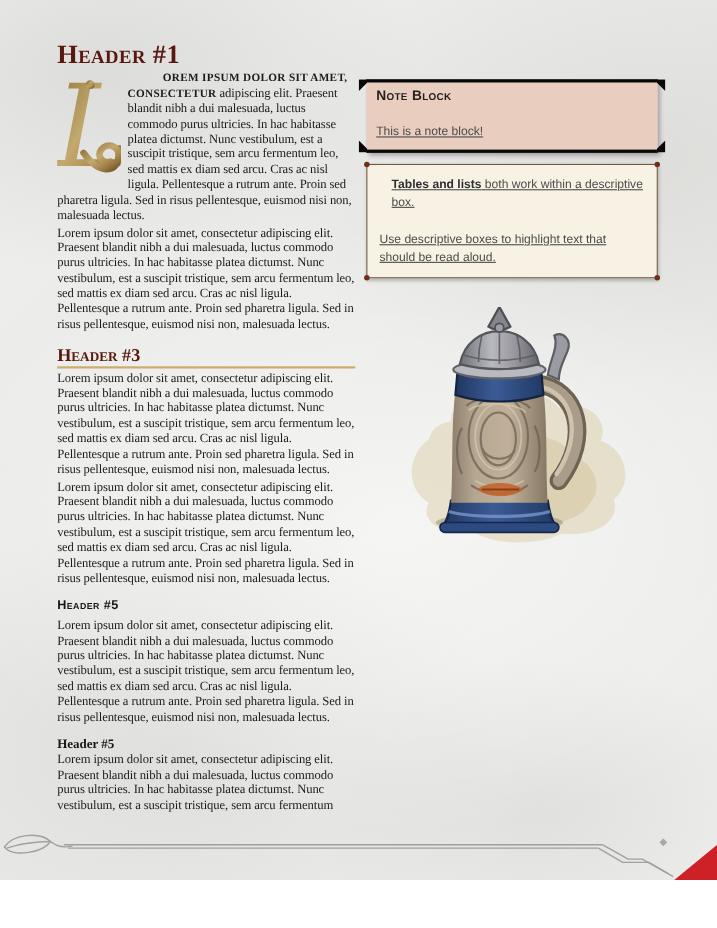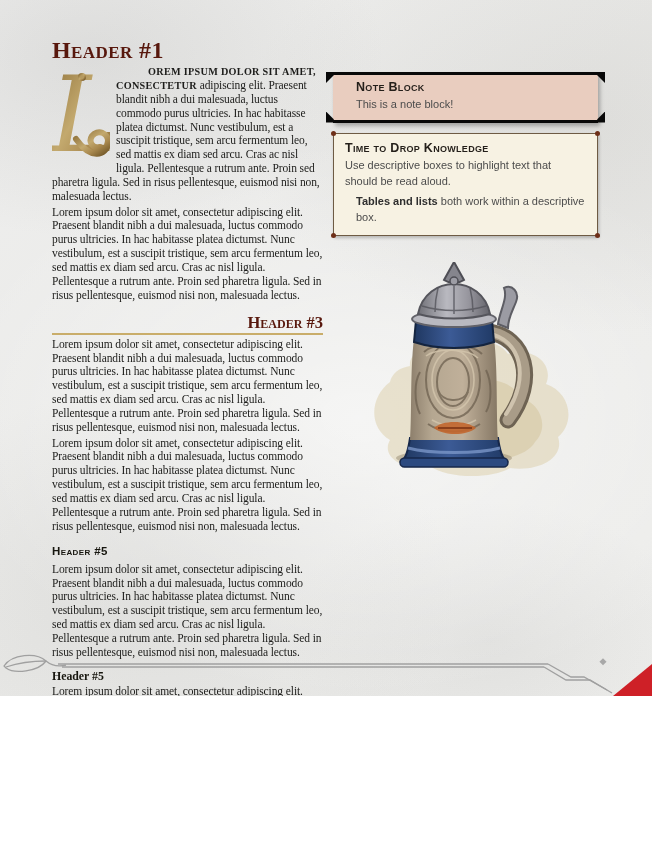--- a/index.html
+++ b/index.html
@@ -1,59 +1,59 @@
 <!DOCTYPE html>
 <html><head>
 <meta charset="utf-8">
 <style>
   html,body{margin:0;padding:0;}
   body{width:652px;height:844px;overflow:hidden;font-family:"Liberation Serif",serif;}
   .page{
-    position:relative;width:652px;height:696px;overflow:hidden;
+    position:relative;width:652px;height:800px;overflow:hidden;
     background-color:#ebebe9;
     background-image:
       radial-gradient(ellipse 420px 260px at 14% 8%, rgba(150,150,148,.20), transparent 70%),
       radial-gradient(ellipse 500px 300px at 90% 18%, rgba(160,158,152,.16), transparent 70%),
       radial-gradient(ellipse 600px 400px at 55% 60%, rgba(255,255,255,.55), transparent 70%),
       radial-gradient(ellipse 420px 300px at 25% 85%, rgba(150,150,146,.14), transparent 70%),
       radial-gradient(ellipse 300px 200px at 75% 92%, rgba(140,140,138,.12), transparent 70%),
       linear-gradient(135deg, #efefee 0%, #e9e9e7 50%, #ededeb 100%);
   }
   .col{position:absolute;color:#1c1c1a;}
   .col-left{left:52px;top:38px;width:271px;}
   .col-right{left:333px;top:66px;width:265px;}
 
   h1,h2{font-variant:small-caps;font-weight:700;color:#58180D;margin:0;line-height:1.05;}
   h1{font-size:24px;letter-spacing:.4px;}
   h2{font-size:23px;margin-top:13px;}
   h3{font-variant:small-caps;font-weight:700;color:#58180D;font-size:16.5px;margin:11px 0 3px 0;
-     border-bottom:2px solid #c9ad6a;padding-bottom:1px;line-height:1.1;text-align:right;}
+     border-bottom:2px solid #c9ad6a;padding-bottom:1px;line-height:1.1;}
   h4{font-variant:small-caps;font-weight:700;color:#58180D;font-size:13.5px;margin:10px 0 1px 0;line-height:1.15;}
   h5{font-family:"Liberation Sans",sans-serif;font-variant:small-caps;font-weight:700;color:#17160f;
      font-size:11.5px;letter-spacing:.4px;margin:12px 0 4px 0;line-height:1.15;}
   h6{font-weight:700;color:#17160f;font-size:11.8px;margin:9px 0 0 0;line-height:1.2;}
 
   p.body{font-size:11.5px;line-height:1.205;margin:2px 0 0 0;text-align:left;letter-spacing:-.1px;}
 
   .dropcap-para{margin-top:6px;}
   .dropcap{float:left;width:58px;height:100px;margin:2px 6px 0 0;}
   .lead{font-weight:700;text-transform:uppercase;font-size:10.2px;letter-spacing:.3px;margin-left:32px;}
 
   
   .note{position:relative;margin:6px 0 0 0;background:#e9cdbf;
         border-top:3px solid #080808;border-bottom:3px solid #080808;
-        padding:5px 10px 7px 23px;box-shadow:2px 3px 4px rgba(0,0,0,.28);}
+        padding:5px 10px 7px 9px;box-shadow:2px 3px 4px rgba(0,0,0,.28);}
   .note .flare{position:absolute;width:8px;height:11px;background:#080808;}
   .note .f-tl{left:-7px;top:-3px;clip-path:polygon(0 0,100% 0,100% 27%,0 100%);}
   .note .f-tr{right:-7px;top:-3px;clip-path:polygon(0 0,100% 0,100% 100%,0 27%);}
   .note .f-bl{left:-7px;bottom:-3px;clip-path:polygon(0 0,100% 73%,100% 100%,0 100%);}
   .note .f-br{right:-7px;bottom:-3px;clip-path:polygon(100% 0,100% 100%,0 100%,0 73%);}
   .box-title{font-family:"Liberation Sans",sans-serif;font-variant:small-caps;font-weight:700;
              font-size:12.5px;color:#241f1a;letter-spacing:.3px;line-height:1.2;}
-  .box-text{font-family:"Liberation Sans",sans-serif;font-size:11px;color:#4c4c4c;line-height:1.5;margin:1px 0 0 0;}
+  .box-text{font-family:"Liberation Sans",sans-serif;font-size:11px;color:#4c4c4c;line-height:1.5;margin:17px 0 0 0;text-decoration:underline;}
 
   
   .descriptive{position:relative;margin:10px 0 0 0;background:#f7f2e3;border:1px solid #6e5b44;
                padding:7px 11px 9px 11px;box-shadow:1px 2px 3px rgba(0,0,0,.22);}
   .descriptive .dot{position:absolute;width:5px;height:5px;border-radius:50%;background:#6e2f18;}
   .d-tl{left:-3px;top:-3px;} .d-tr{right:-3px;top:-3px;}
   .d-bl{left:-3px;bottom:-3px;} .d-br{right:-3px;bottom:-3px;}
   .descriptive .indent{padding-left:11px;margin-top:3px;}
   .descriptive b{color:#2e2e2e;}
 
@@ -111,23 +111,22 @@
       <span class="flare f-br"></span>
       <div class="box-title">Note Block</div>
       <p class="box-text">This is a note block!</p>
     </div>
 
     <div class="descriptive">
       <span class="dot d-tl"></span>
       <span class="dot d-tr"></span>
       <span class="dot d-bl"></span>
       <span class="dot d-br"></span>
-      <div class="box-title">Time to Drop Knowledge</div>
+      <p class="box-text indent"><b>Tables and lists</b><span> both work within a descriptive box.</span></p>
       <p class="box-text">Use descriptive boxes to highlight text that should be read aloud.</p>
-      <p class="box-text indent"><b>Tables and lists</b><span> both work within a descriptive box.</span></p>
     </div>
 
     <div class="illustration">
       <svg width="232" height="218" viewBox="0 0 232 218" aria-hidden="true">
         <defs>
           <linearGradient id="bodyg" x1="0" y1="0" x2="1" y2="0">
             <stop offset="0" stop-color="#8d7f6c"></stop>
               <stop offset="0.25" stop-color="#b5a791"></stop>
             <stop offset="0.6" stop-color="#c0b09a"></stop>
               <stop offset="1" stop-color="#857764"></stop>

